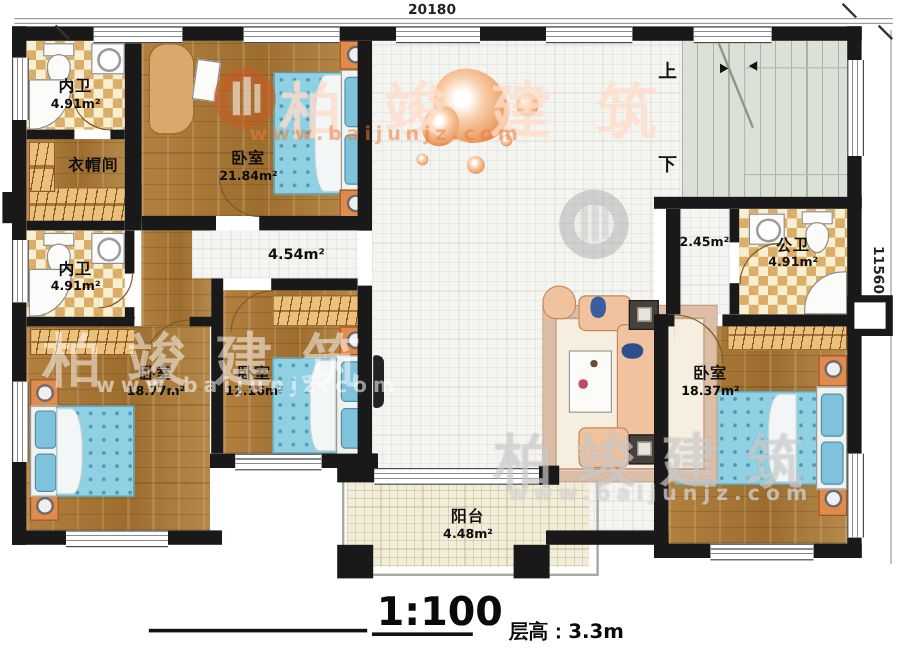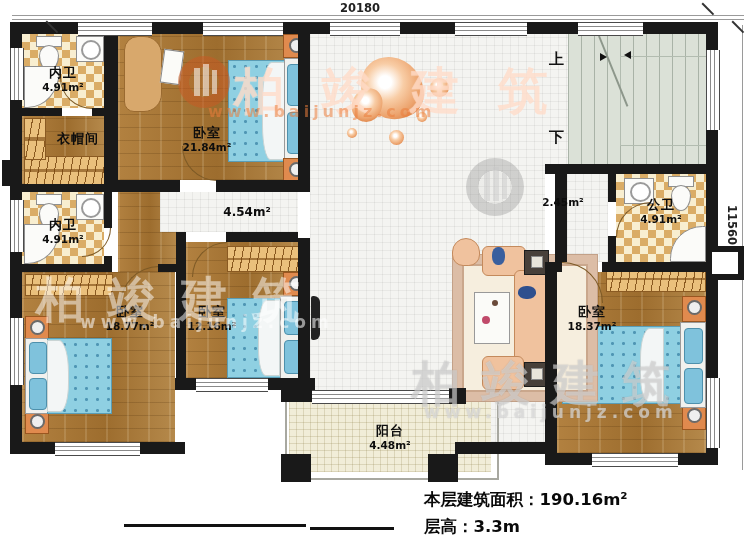--- a/index.html
+++ b/index.html
@@ -280,21 +280,21 @@
     <div class="rname">卧室</div>
     <div class="rarea">21.84m²</div>
   </div>
   <div class="rlabel" style="left:28px;top:218px;width:70px">
     <div class="rname">内卫</div>
     <div class="rarea">4.91m²</div>
   </div>
   <div class="rlabel" style="left:205px;top:206px;width:84px">
     <div class="rarea" style="font-size:12px">4.54m²</div>
   </div>
-  <div class="rlabel" style="left:532px;top:196px;width:62px">
+  <div class="rlabel" style="left:556px;top:196px;width:62px">
     <div class="rarea">2.45m²</div>
   </div>
   <div class="rlabel" style="left:626px;top:198px;width:70px">
     <div class="rname">公卫</div>
     <div class="rarea">4.91m²</div>
   </div>
   <div class="rlabel" style="left:90px;top:305px;width:80px">
     <div class="rname">卧室</div>
     <div class="rarea">18.77m²</div>
   </div>
@@ -325,17 +325,17 @@
   <div class="wlogo" style="left:466px;top:158px;width:58px;height:58px;background:radial-gradient(circle at 50% 50%,rgba(150,150,150,.08) 0 40%,rgba(140,140,140,.35) 41% 72%,rgba(150,150,150,.08) 73%)">
     <div class="wbar" style="left:18px;top:13px;width:6px;height:30px;background:rgba(200,200,200,.45)"></div>
     <div class="wbar" style="left:27px;top:9px;width:6px;height:34px;background:rgba(200,200,200,.45)"></div>
     <div class="wbar" style="left:36px;top:15px;width:5px;height:26px;background:rgba(200,200,200,.45)"></div>
   </div>
 
   <div class="wm" style="left:412px;top:352px;font-size:48px;letter-spacing:22px;color:rgba(255,255,255,.42);text-shadow:0 0 1px rgba(120,120,120,.5)">柏竣建筑</div>
   <div class="wm" style="left:424px;top:402px;font-size:17px;letter-spacing:5px;color:rgba(255,255,255,.5);text-shadow:0 0 1px rgba(120,120,120,.5)">www.baijunjz.com</div>
 
   <div class="abs" style="left:124px;top:524px;width:182px;height:3px;background:#111;z-index:40"></div>
+  <div class="tb" style="left:314px;top:490px;font-size:33px">1:100</div>
   <div class="abs" style="left:310px;top:527px;width:84px;height:3px;background:#111;z-index:40"></div>
-  <div class="tb" style="left:424px;top:489px;font-size:16.5px">本层建筑面积：190.16m²</div>
   <div class="tb" style="left:424px;top:516px;font-size:16.5px">层高：3.3m</div>
 
 </div>
 
 </body></html>

